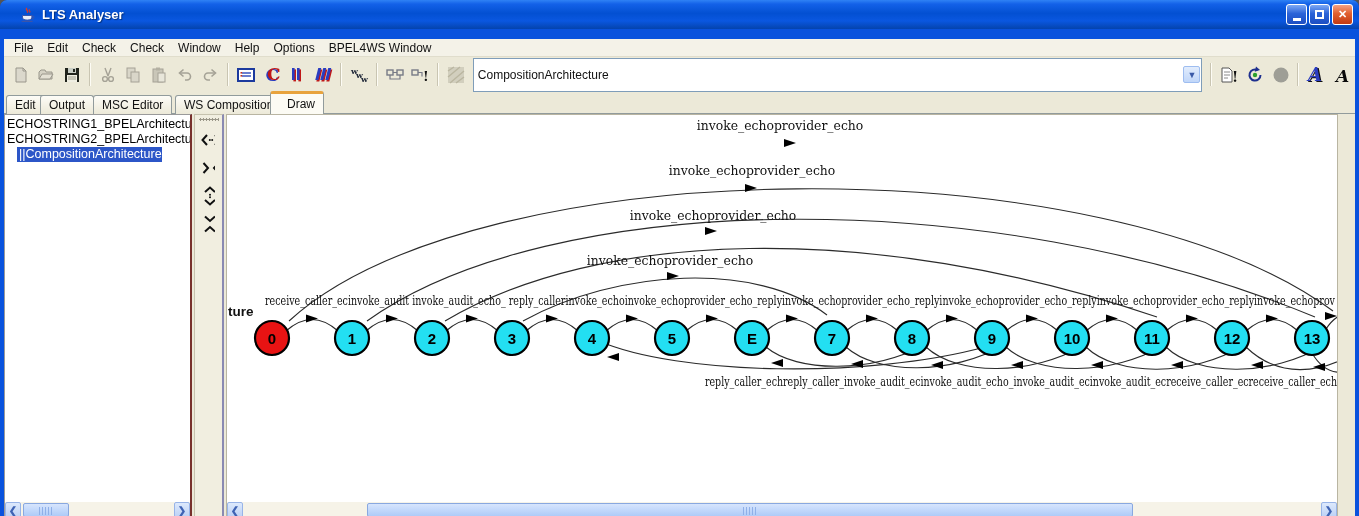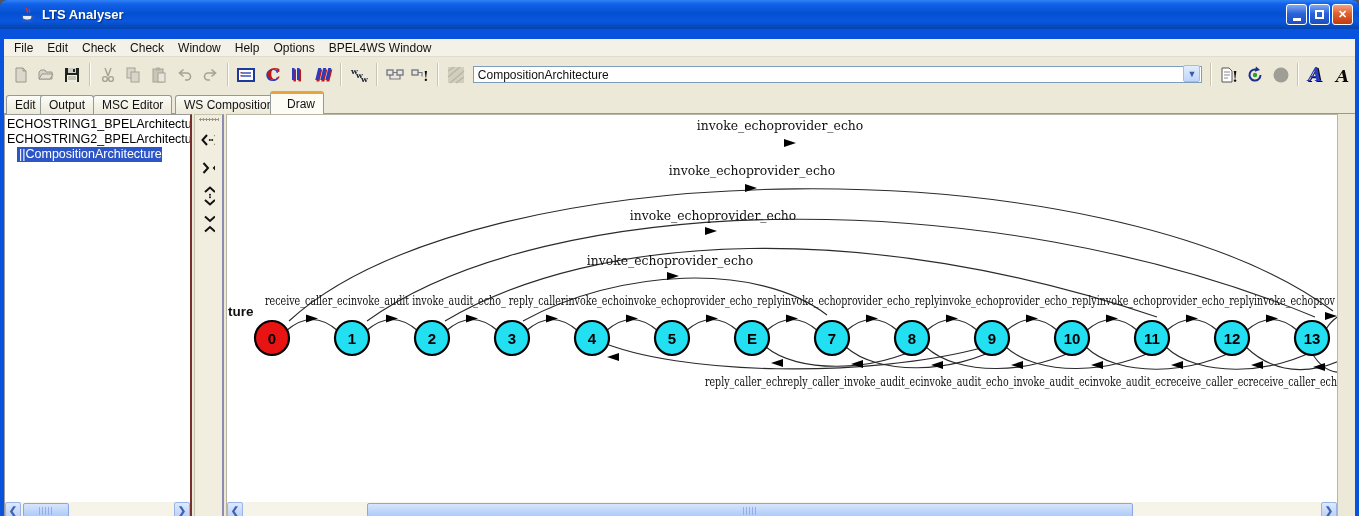--- a/index.html
+++ b/index.html
@@ -17,21 +17,21 @@
   .maxglyph{width:9px;height:9px;border:2px solid #fff;}
 
   .app-body{position:absolute;left:4px;top:39px;width:1351px;height:480px;background:#ece9d8;}
 
   .menubar{position:absolute;left:0;top:0;width:100%;height:18px;background:#f4f2e8;display:flex;align-items:center;padding-left:3px;border-bottom:1px solid #e0ddcc;}
   .menu-item{font-size:12px;color:#111;padding:1px 7px;cursor:default;}
 
   .toolbar{position:absolute;left:0;top:19px;width:100%;height:33px;background:#ece9d8;display:flex;align-items:center;padding-left:4px;}
   .tbtn{width:25px;height:25px;display:flex;align-items:center;justify-content:center;border:1px solid transparent;background:transparent;padding:0;margin:0 1px;}
   .tsep{width:2px;height:23px;border-left:1px solid #c9c5b2;border-right:1px solid #fdfcf5;margin:0 4px;}
-  .combo{height:17px;width:775px;background:#fff;border:1px solid #7f9db9;display:flex;align-items:flex-end;position:relative;margin:0 4px;}
+  .combo{height:34px;width:775px;background:#fff;border:1px solid #7f9db9;display:flex;align-items:center;position:relative;margin:0 4px;}
   .combo-text{font-size:12px;padding-left:4px;color:#111;flex:1;}
   .combo-btn{width:17px;height:17px;margin-right:1px;border:1px solid #9ebdf0;border-radius:2px;
     background:linear-gradient(180deg,#e2edfd,#c0d6f9);display:flex;align-items:center;justify-content:center;color:#3a5aa8;font-size:9px;}
 
   .tabrow{position:absolute;left:0;top:52px;width:100%;height:23px;}
   .tabrow .baseline{position:absolute;left:0;bottom:0;width:100%;height:1px;background:#919b9c;}
   .tab{position:absolute;bottom:0;height:19px;background:linear-gradient(180deg,#fdfcf7,#ece9d8);border:1px solid #919b9c;border-bottom:none;
     border-radius:3px 3px 0 0;font-size:12px;display:flex;align-items:center;padding:0 8px;color:#111;}
   .tab.active{height:23px;background:#fcfbf4;border-top:3px solid #e8a33d;z-index:2;padding-left:16px;}
 

